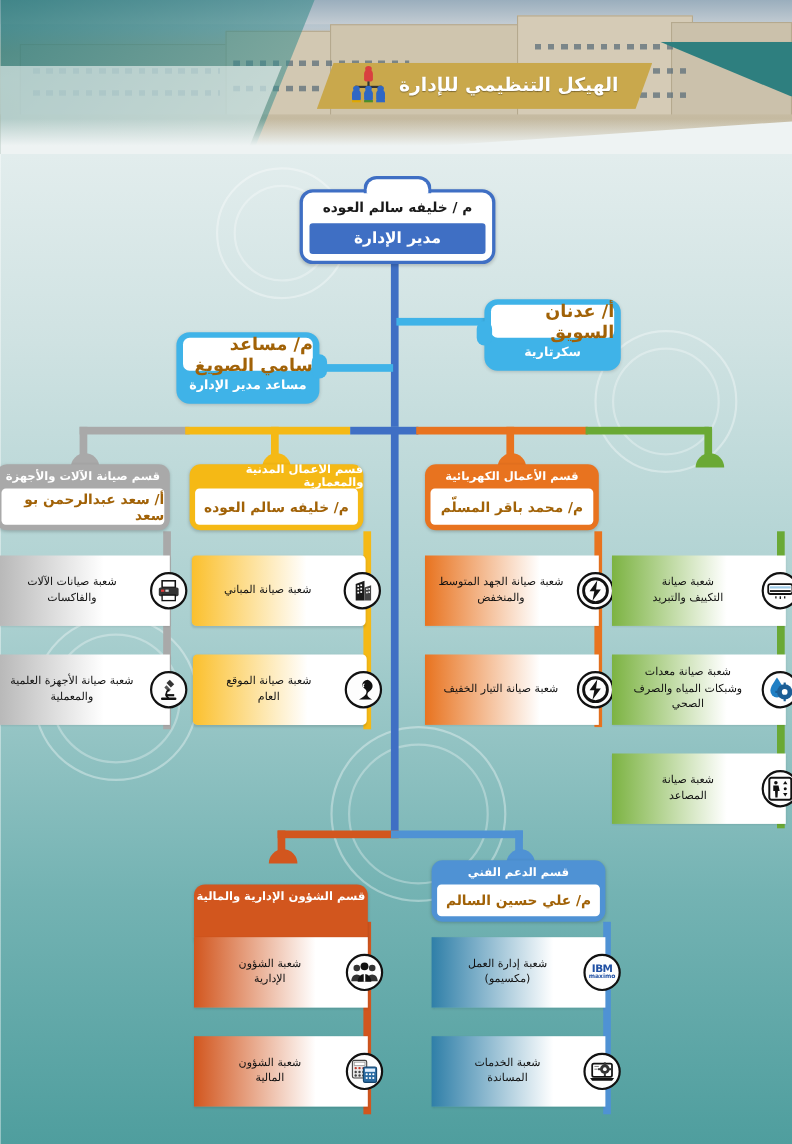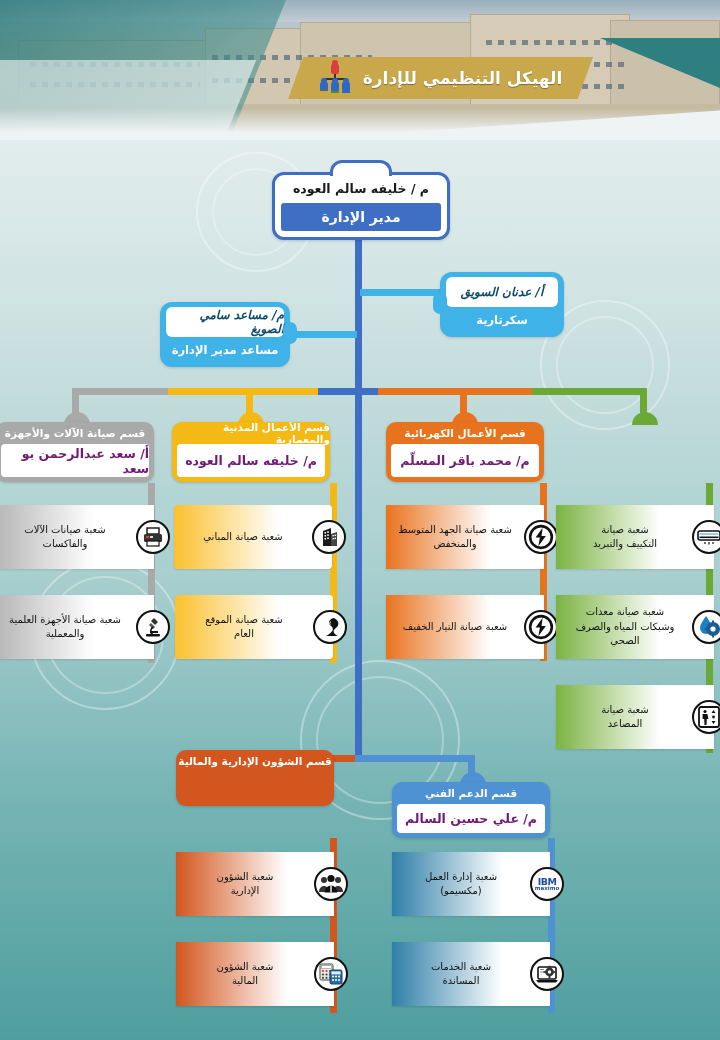--- a/index.html
+++ b/index.html
@@ -142,44 +142,44 @@
   }
   #mgr .role {
     position: absolute; left: 6px; right: 6px; bottom: 6px; height: 28px;
     background: #3f6fc4; color: #fff; font-size: 14px; font-weight: bold;
     display: flex; align-items: center; justify-content: center;
     border-radius: 3px;
   }
 
   .pill { position: absolute; border-radius: 12px; overflow: hidden; box-shadow: 0 1px 3px rgba(0,0,0,.15); }
   .pill .name {
-    background: #ffffff; color: #0c4a6e; font-size: 12px; font-weight: bold;
+    background: #ffffff; color: #a16207; font-size: 16px; font-weight: bold;
     display: flex; align-items: center; justify-content: center;
-    height: 30px; border-radius: 6px; margin: 5px 6px 2px 6px; font-style: italic;
+    height: 30px; border-radius: 6px; margin: 5px 6px 2px 6px;
   }
   .pill .role {
     color: #fff; font-size: 11.5px; font-weight: bold;
     display: flex; align-items: center; justify-content: center;
     height: 22px;
   }
   #secretary { left: 440px; top: 272px; width: 124px; height: 65px; background: #3fb3e8; }
   #assistant { left: 160px; top: 302px; width: 130px; height: 65px; background: #3fb3e8; }
 
   
   .dept { position: absolute; width: 158px; height: 60px; border-radius: 10px; overflow:hidden;
           box-shadow: 0 1px 3px rgba(0,0,0,.18); }
   .dept .title {
     height: 20px; color: #fff; font-size: 10.5px; font-weight: bold;
     display:flex; align-items:center; justify-content:center; padding-top: 2px;
   }
   .dept .name {
     position: absolute; left: 5px; right: 5px; top: 22px; bottom: 5px;
     background: #fff; border-radius: 4px;
     display: flex; align-items: center; justify-content: center;
-    font-size: 12.5px; font-weight: bold; color: #701a75;
+    font-size: 12.5px; font-weight: bold; color: #a16207;
   }
 
   
   .sub {
     position: absolute; width: 158px; height: 64px;
     display: flex; align-items: center; justify-content: center;
     text-align: center; font-size: 10px; color: #111; line-height: 1.45;
     padding: 0 30px 0 10px;
     box-shadow: 0 1px 2px rgba(0,0,0,.12);
   }
@@ -469,21 +469,21 @@
         <rect x="2" y="2" width="20" height="20" rx="2" fill="none" stroke="#111" stroke-width="1.8"></rect>
         <circle cx="8" cy="6.5" r="1.6" fill="#111"></circle>
         <path d="M5.6 9h4.8l1 5h-1.6l-.3 6H7.5l-.3-6H5.6z" fill="#111"></path>
         <path d="M16.5 5l2 3h-4z" fill="#111"></path>
         <path d="M16.5 19l-2-3h4z" fill="#111"></path>
         <circle cx="16.5" cy="12" r="1.4" fill="#111"></circle>
       </svg>
     </div>
   </div>
 
-  <div class="dept bottom-dept" style="left:176px;top:750px;background:#d2561e;">
+  <div class="dept bottom-dept" style="left:176px;top:804px;background:#d2561e;">
     <div class="title">قسم الشؤون الإدارية والمالية</div>
   </div>
   <div class="sub grad-brown" style="left:176px;top:852px;">
     <div class="txt">
       <div>شعبة الشؤون</div>
       <div>الإدارية</div>
     </div>
     <div class="badge">
       <svg width="26" height="22" viewBox="0 0 26 22">
         <circle cx="6" cy="7" r="3" fill="#333"></circle>

